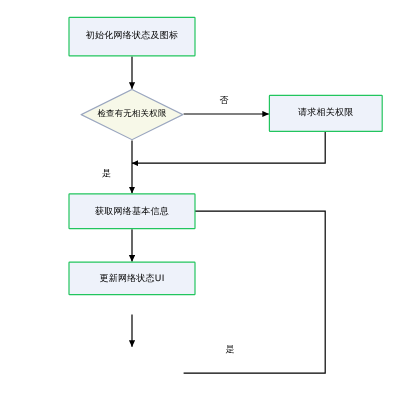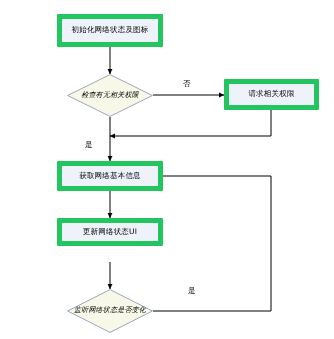--- a/index.html
+++ b/index.html
@@ -24,21 +24,21 @@
     align-items: center;
     justify-content: center;
     text-align: center;
     color: #000000;
     font-size: 7.5px;
     line-height: 1.35;
     letter-spacing: 0.2px;
   }
   .rect {
     background: #eef2fa;
-    border: 5px solid #22c55e;
+    border: 1px solid #22c55e;
     border-radius: 1px;
   }
   .diamond-wrap {
     position: absolute;
   }
   .diamond-shape {
     position: absolute;
     left: 0;
     top: 0;
     width: 100%;
@@ -51,21 +51,20 @@
     width: 100%;
     height: 100%;
     display: flex;
     align-items: center;
     justify-content: center;
     text-align: center;
     color: #000000;
     font-size: 7px;
     line-height: 1.3;
     letter-spacing: 0.2px;
-    font-style: italic;
   }
   .edge-label {
     position: absolute;
     font-size: 7.5px;
     color: #000000;
     white-space: nowrap;
   }
   svg.links {
     position: absolute;
     left: 0;
@@ -118,24 +117,18 @@
   </div>
 
   <div class="node rect" style="left:57px; top:161px; width:106px; height:30px;">
     <span>获取网络基本信息</span>
   </div>
 
   <div class="node rect" style="left:57px; top:218px; width:106px; height:28px;">
     <span>更新网络状态UI</span>
   </div>
 
-  <div class="diamond-wrap" style="left:67px; top:289px; width:86px; height:44px;">
-    <svg class="diamond-shape" viewBox="0 0 86 44" preserveAspectRatio="none">
-      <polygon points="43,0.6 85.4,22 43,43.4 0.6,22" fill="#f7f8e8" stroke="#9aa6bf" stroke-width="1"></polygon>
-    </svg>
-    <div class="diamond-label">监听网络状态是否变化</div>
-  </div>
 
   <div class="edge-label" style="left:183px; top:79px;">否</div>
   <div class="edge-label" style="left:85px; top:140px;">是</div>
   <div class="edge-label" style="left:188px; top:286px;">是</div>
 
 </div>
 
 </body></html>

